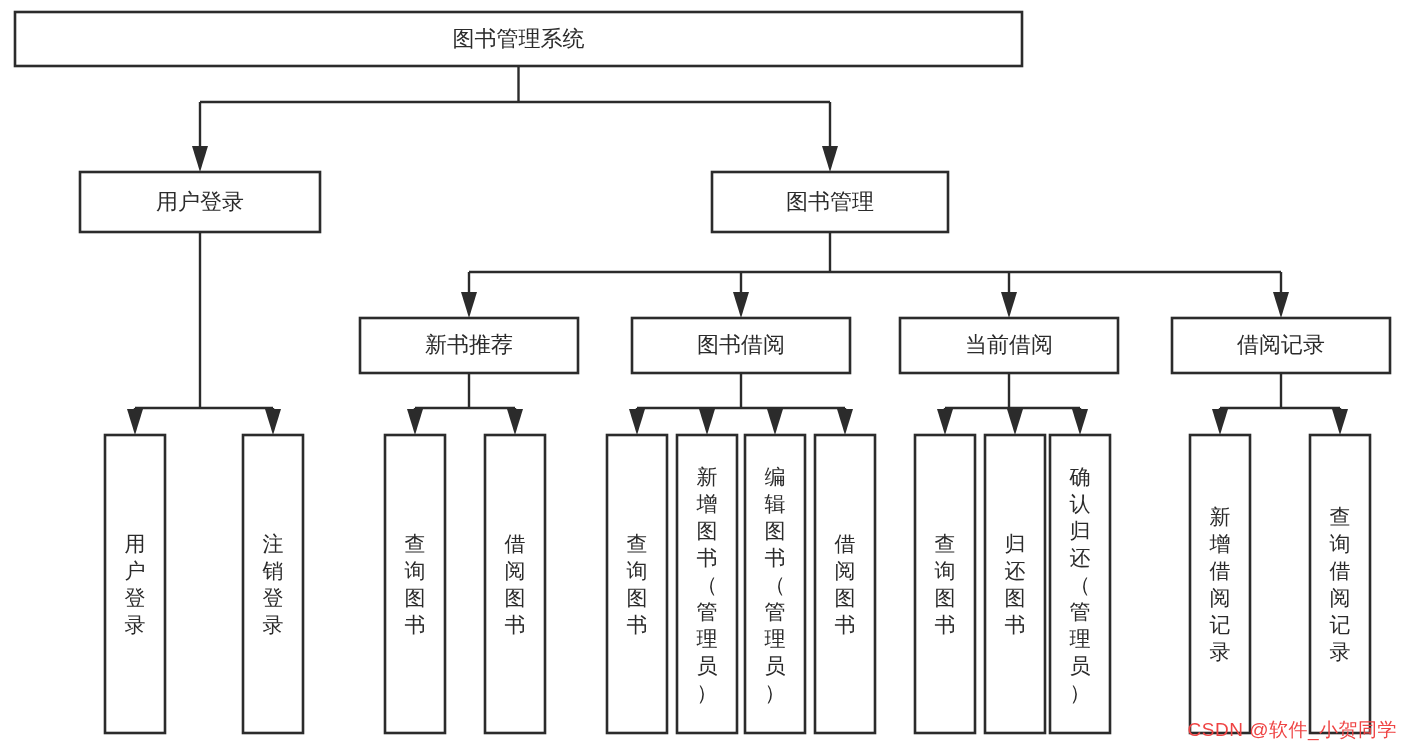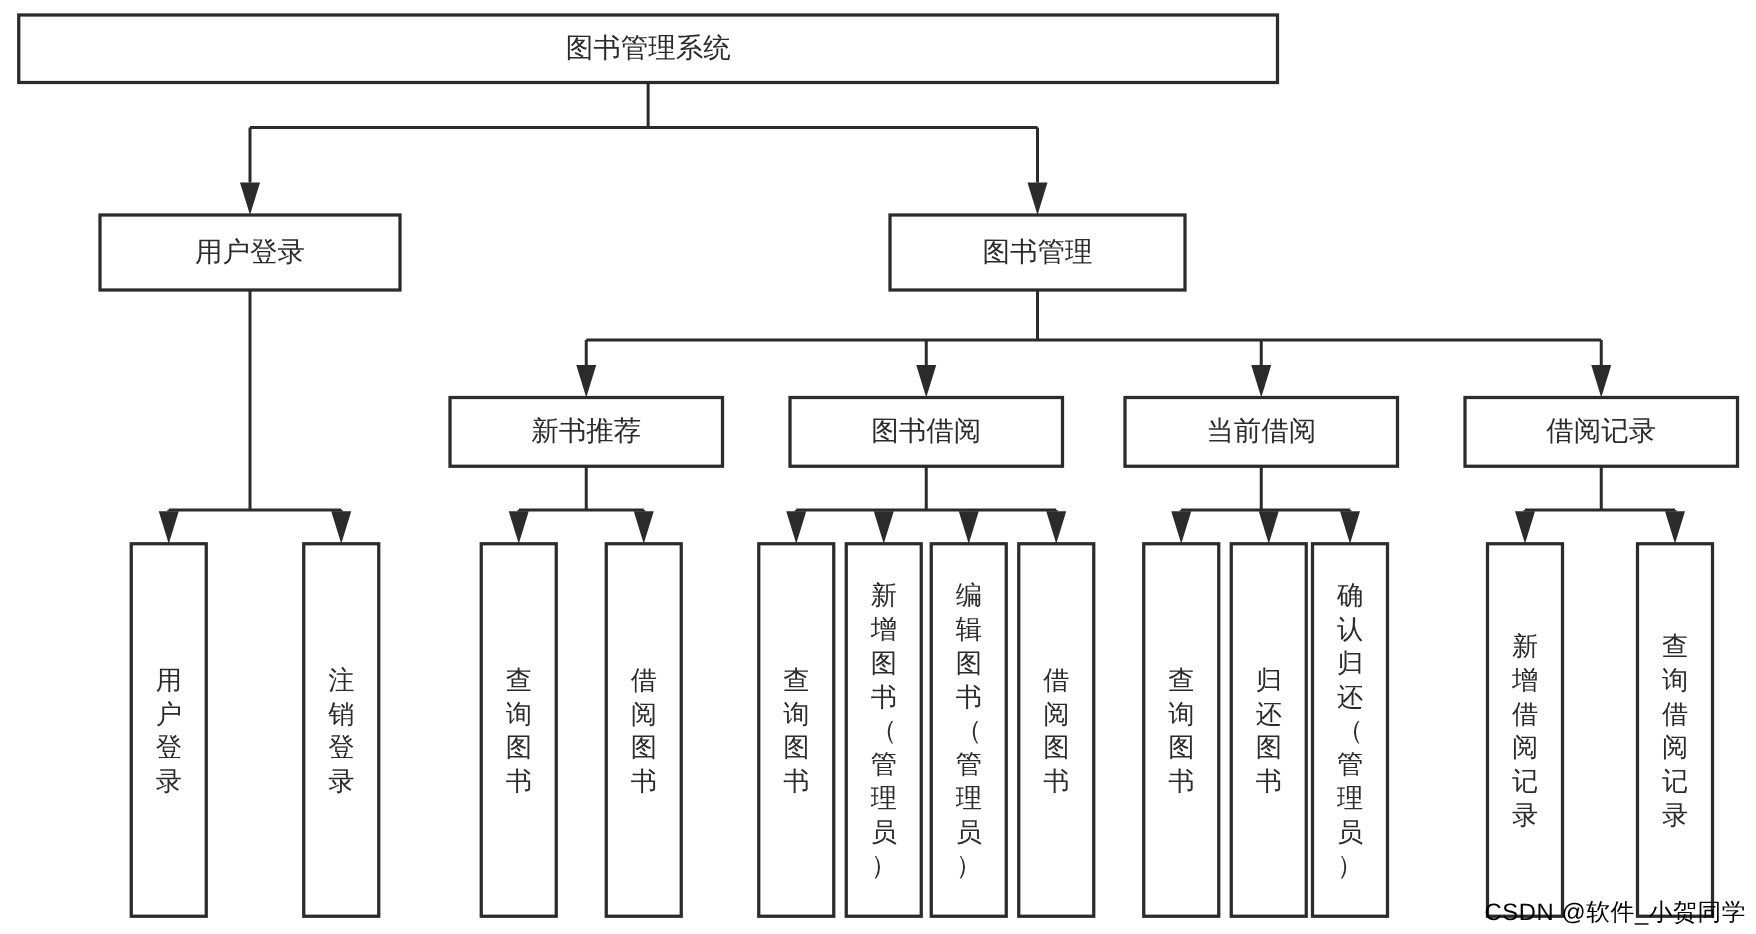--- a/index.html
+++ b/index.html
@@ -56,21 +56,21 @@
     fill: #2b2b2b;
     text-anchor: middle;
     white-space: pre;
   }
   .watermark-text {
     position: absolute;
     right: 8px;
     bottom: 4px;
     font-family: "Liberation Sans", "DejaVu Sans", sans-serif;
     font-size: 19px;
-    color: #000000;
+    color: #ef4444;
     letter-spacing: 0.5px;
     white-space: nowrap;
     pointer-events: none;
   }
 </style>
 </head>
 <body>
 
 <div id="diagram-root">
   <svg class="diagram-canvas" viewBox="0 0 1405 747">

